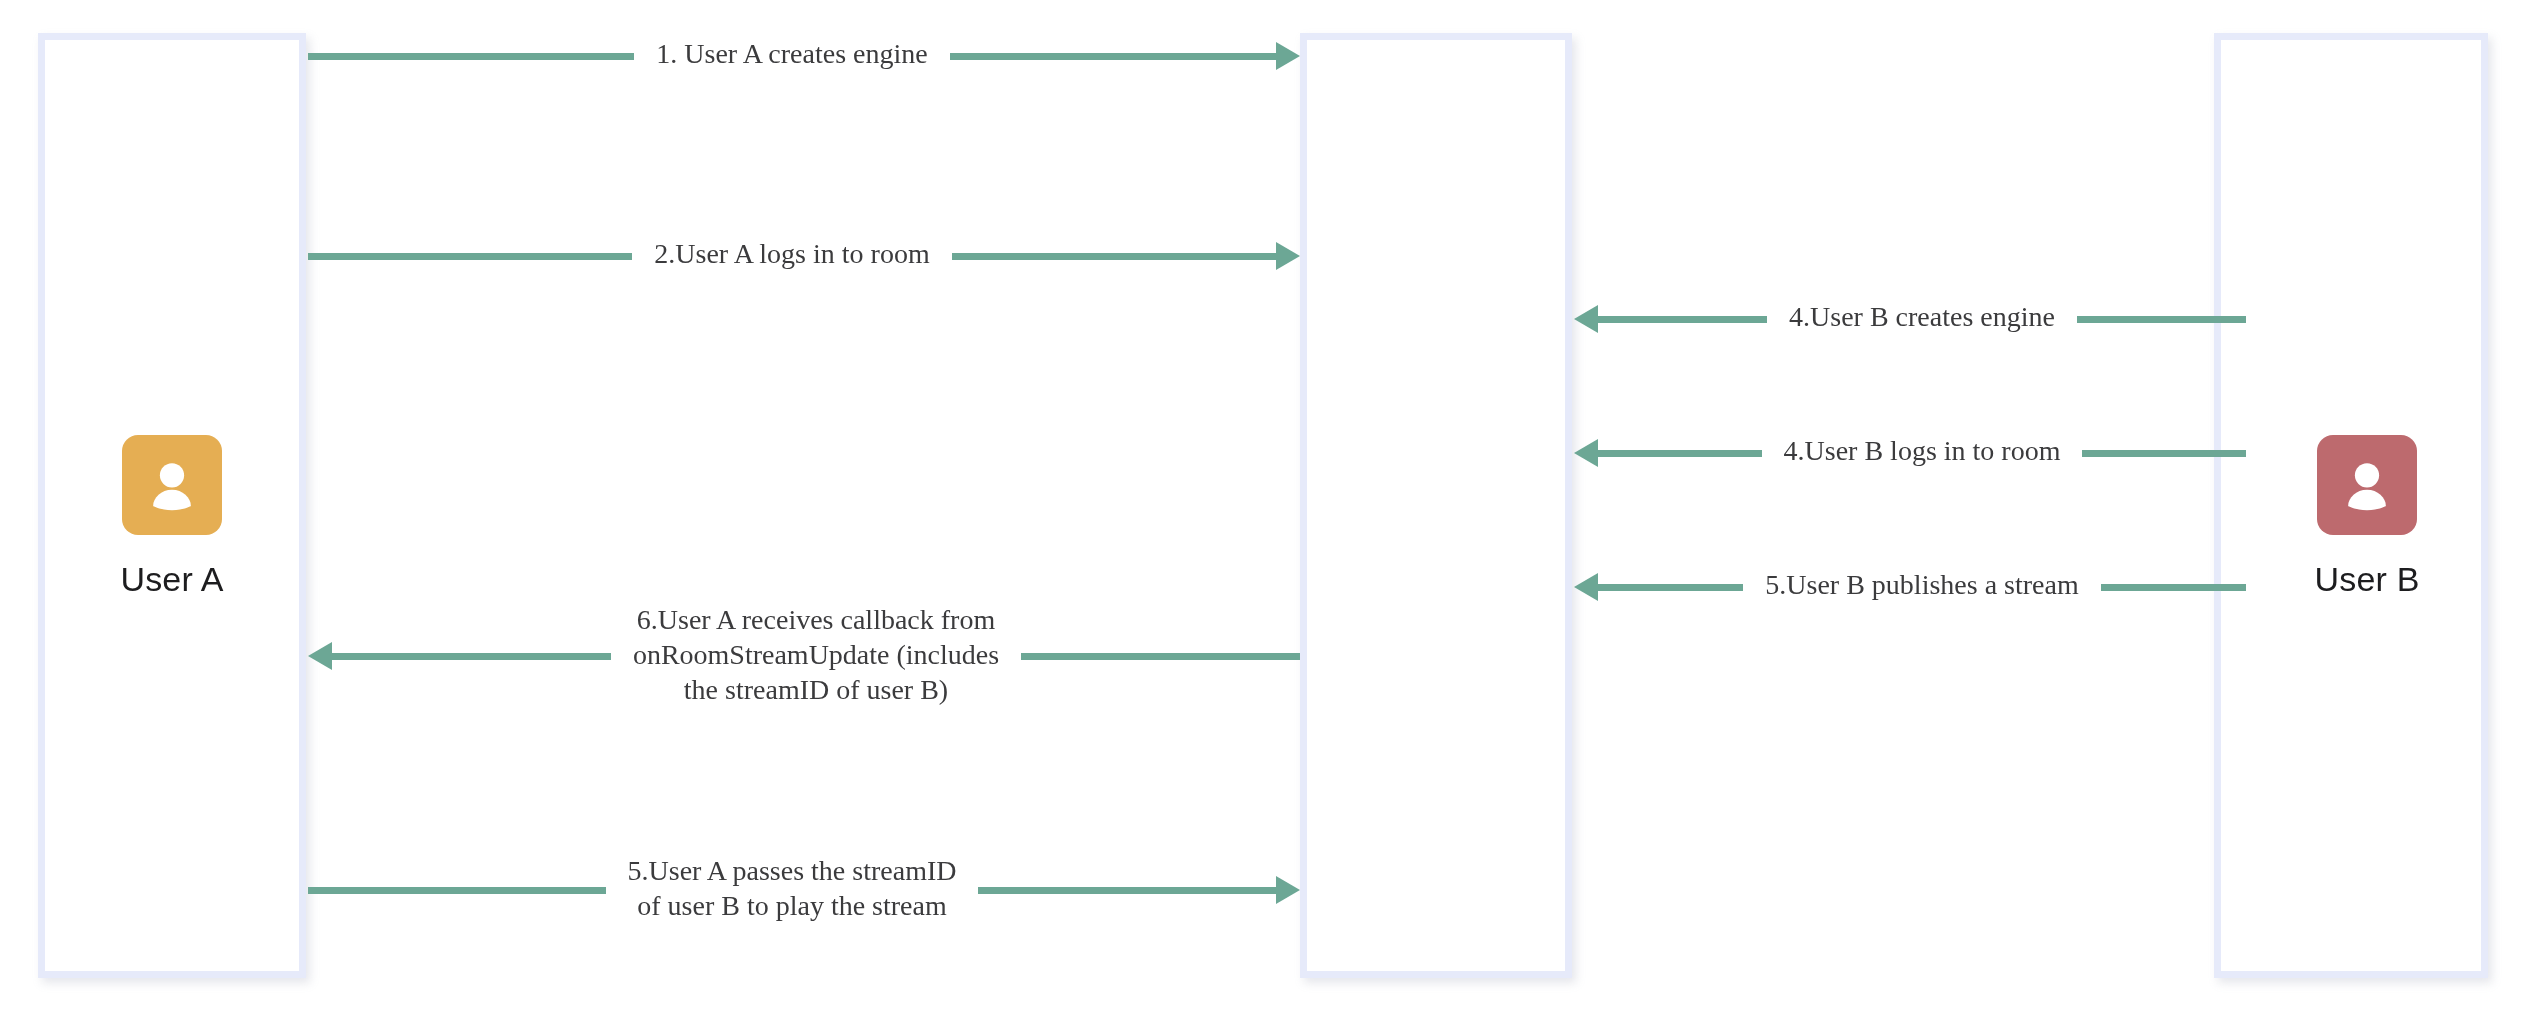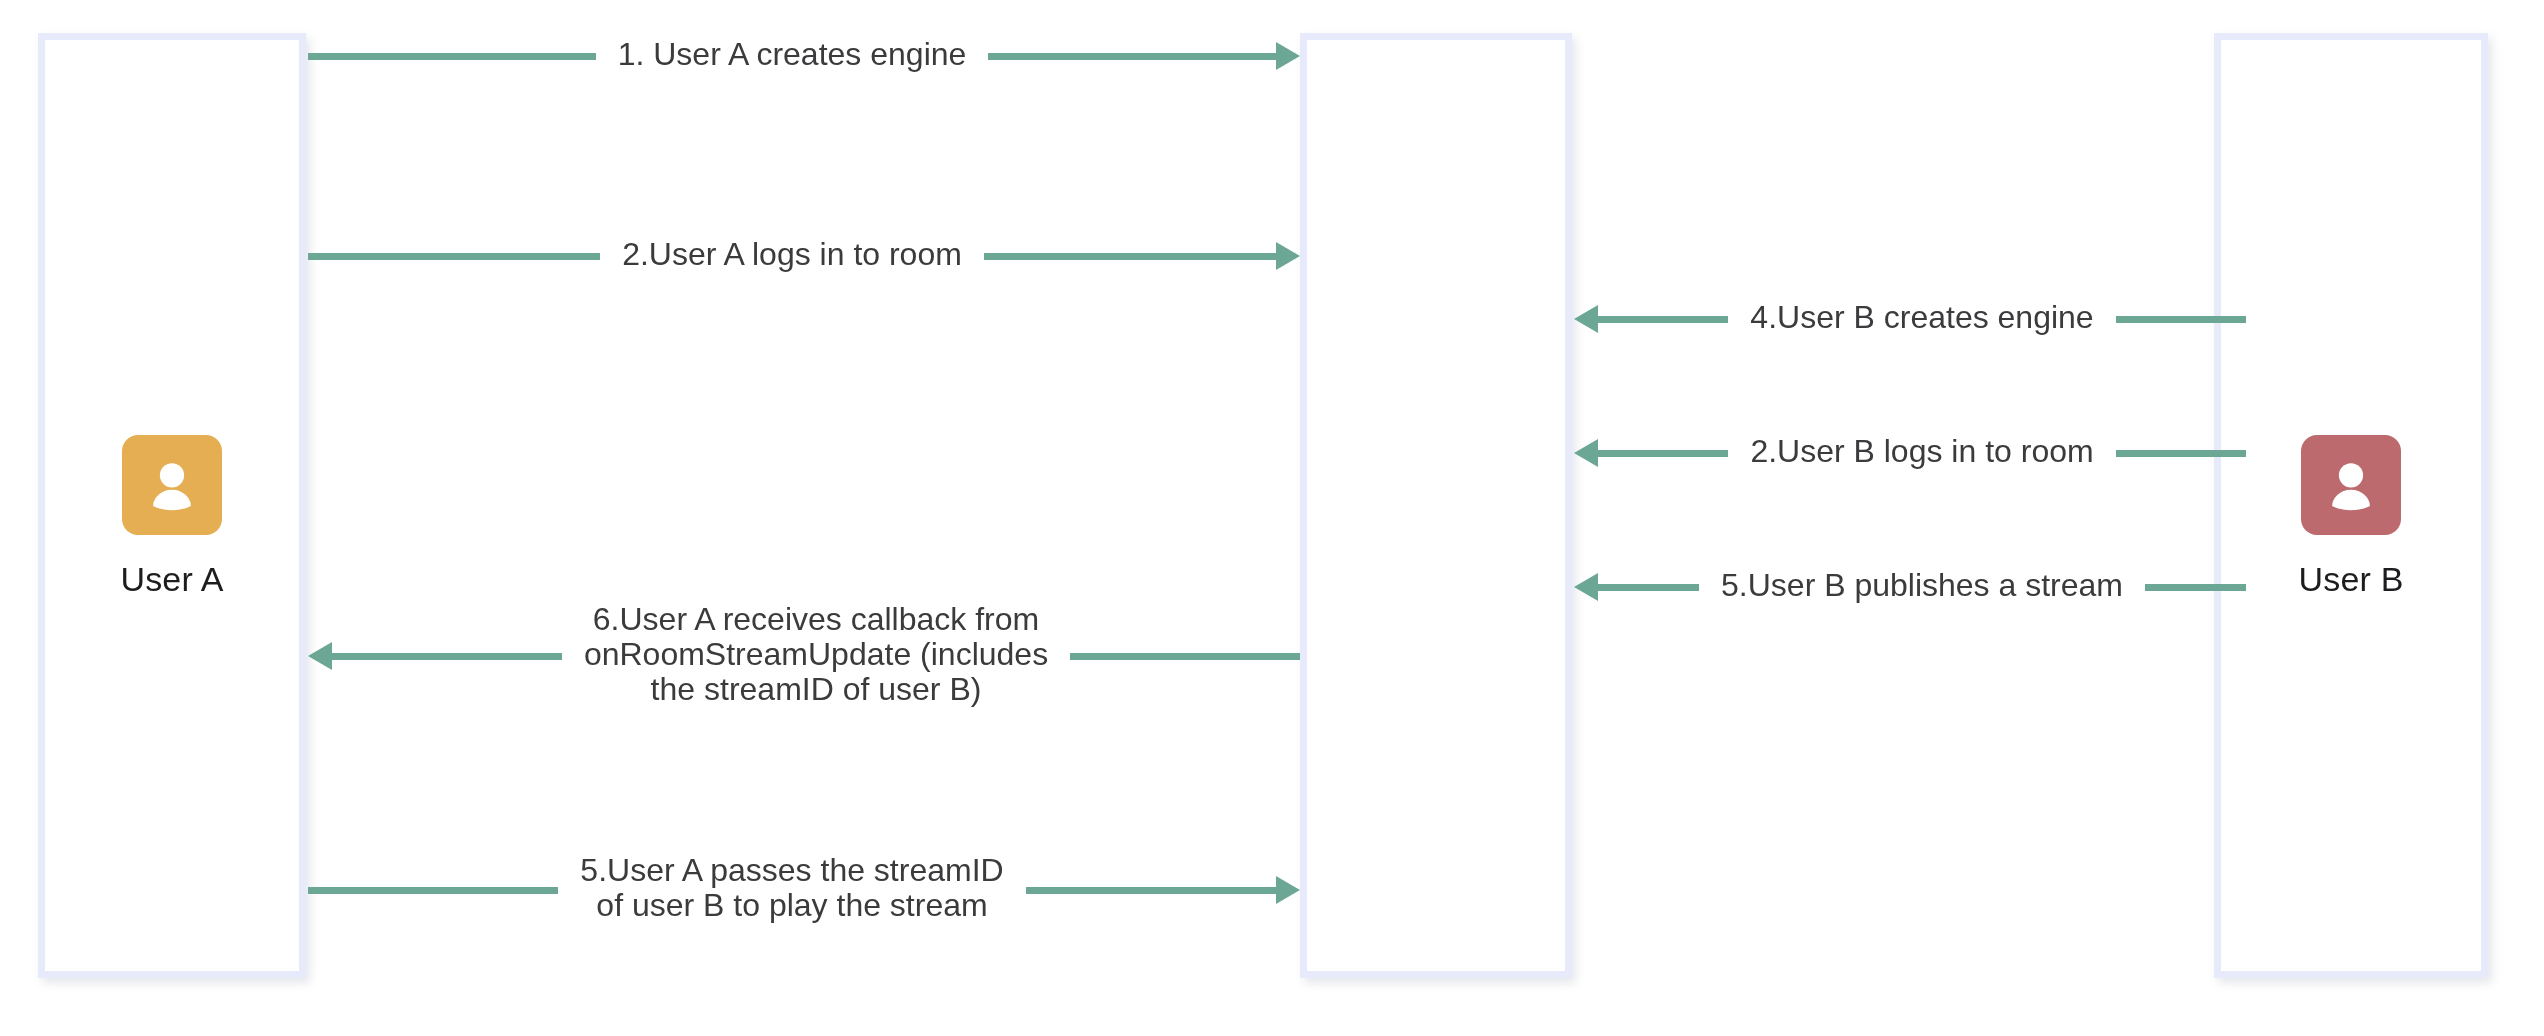--- a/index.html
+++ b/index.html
@@ -35,21 +35,21 @@
   .actor {
     position: absolute;
     display: flex;
     flex-direction: column;
     align-items: center;
     width: 100%;
     left: 0;
   }
   .actor-a   { top: 395px; }
   .actor-sdk { top: 375px; }
-  .actor-b   { top: 395px; }
+  .actor-b   { top: 395px; padding-left: 16px; }
 
   .avatar {
     width: 100px;
     height: 100px;
     border-radius: 16px;
     display: flex;
     align-items: center;
     justify-content: center;
   }
   .avatar-a   { background: #e5ae53; }
@@ -76,26 +76,27 @@
   }
   .seg {
     flex: 1 1 auto;
     height: 7px;
     background: #6ca795;
     min-width: 10px;
   }
   .flow-label {
     flex: 0 0 auto;
     padding: 0 22px;
-    font-size: 32px;
+    font-size: 28px;
     line-height: 40px;
     color: #3b3b3d;
     text-align: center;
     white-space: pre-line;
     transform: translateY(-2px);
+    font-family: Liberation Serif, serif;
   }
   .head {
     flex: 0 0 auto;
     width: 0;
     height: 0;
     border-top: 14px solid transparent;
     border-bottom: 14px solid transparent;
   }
   .head-right { border-left: 24px solid #6ca795; }
   .head-left  { border-right: 24px solid #6ca795; }
@@ -165,21 +166,21 @@
   <div class="flow flow-3">
     <div class="head head-left"></div>
     <div class="seg"></div>
     <div class="flow-label">4.User B creates engine</div>
     <div class="seg"></div>
   </div>
 
   <div class="flow flow-4">
     <div class="head head-left"></div>
     <div class="seg"></div>
-    <div class="flow-label">2.User B logs in to room</div>
+    <div class="flow-label">4.User B logs in to room</div>
     <div class="seg"></div>
   </div>
 
   <div class="flow flow-5">
     <div class="head head-left"></div>
     <div class="seg"></div>
     <div class="flow-label">5.User B publishes a stream</div>
     <div class="seg"></div>
   </div>
 

